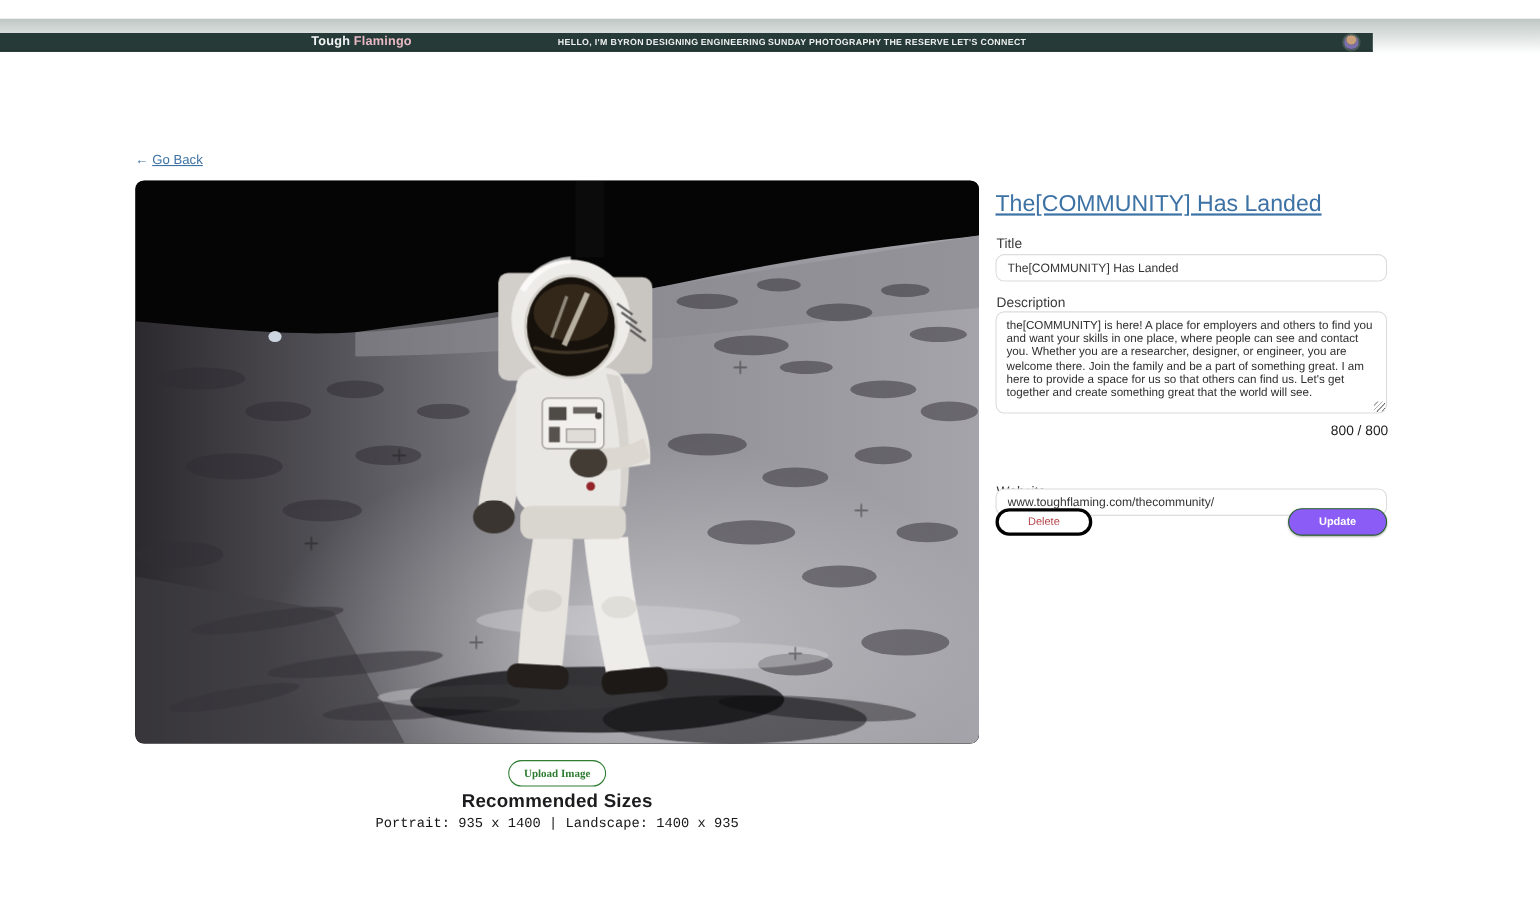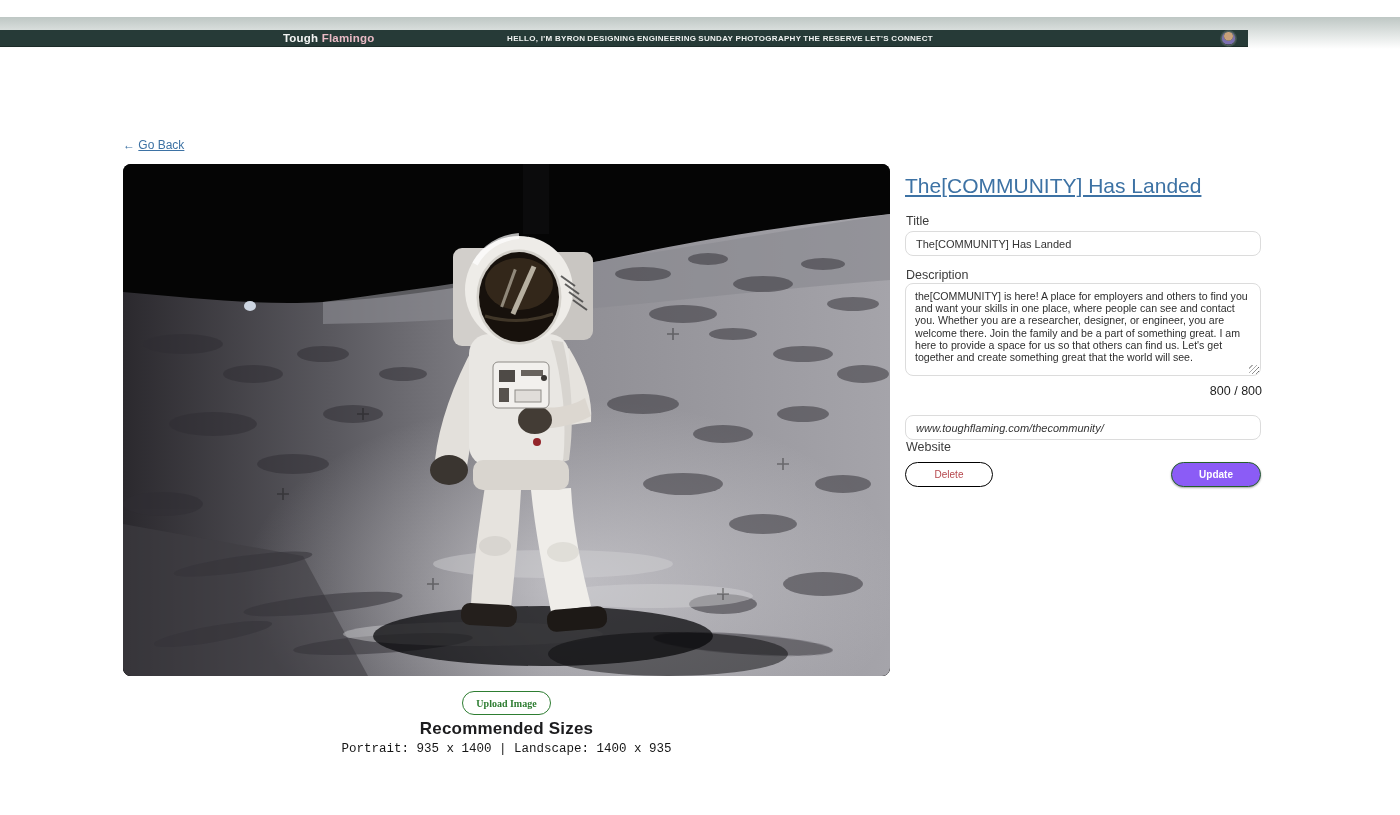--- a/index.html
+++ b/index.html
@@ -32,29 +32,29 @@
   
   .form-col { position:absolute; left:905px; top:0; width:357px; height:815px; z-index:2; }
   .form-heading { position:absolute; left:0; top:174px; font-size:21px; color:#3d72a4; text-decoration:underline; white-space:nowrap; cursor:pointer; }
   .field-label { position:absolute; left:1px; font-size:12.5px; color:#3b3b3b; }
   .lab-title { top:214px; }
   .lab-desc  { top:268px; }
   .lab-web   { top:404px;margin-top:36px; }
   .text-input { position:absolute; left:0; width:356px; height:25px; border:1px solid #dcdcdc; border-radius:8px; background:#fff;
                 font-family:inherit; font-size:11px; color:#333; padding:0 10px; outline:none; }
   .inp-title { top:231px; }
-  .inp-web   { top:415px;font-style:italic; }
+  .inp-web   { top:444px; }
   .desc-area { position:absolute; left:0; top:283px; width:356px; height:93px; border:1px solid #dcdcdc; border-radius:8px; background:#fff;
                font-family:inherit; font-size:10.6px; line-height:1.15; color:#2e2e2e; padding:6px 9px; resize:vertical; outline:none; overflow:hidden; }
   .resize-grip { position:absolute; left:344px; top:365px; width:9px; height:9px; cursor:nwse-resize;
                  background:repeating-linear-gradient(135deg, transparent 0 2px, #9a9a9a 2px 3px); opacity:.8; }
   .char-count { position:absolute; right:0; top:384px; font-size:12.5px; color:#1d1d1d; }
   .btn-row { position:absolute; left:0; top:462px; width:356px; height:25px; }
   .btn-delete { position:absolute; left:0; top:0; width:88px; height:25px; border-radius:13px; background:#fff;
-                border:1px solid #000000; color:#b5454b; font-size:10px; font-family:inherit; cursor:pointer; }
+                border:3px solid #000000; color:#b5454b; font-size:10px; font-family:inherit; cursor:pointer; }
   .btn-update { position:absolute; right:0; top:0; width:90px; height:25px; border-radius:13px; background:#8b5cf6;
                 border:1px solid #24602a; color:#ffffff; font-size:10px; font-weight:bold; font-family:inherit; cursor:pointer;
                 box-shadow:0 1px 2px rgba(0,0,0,.35); }
 </style>
 </head>
 <body>
 
 <div class="canvas">
 
   <div class="topbar">

